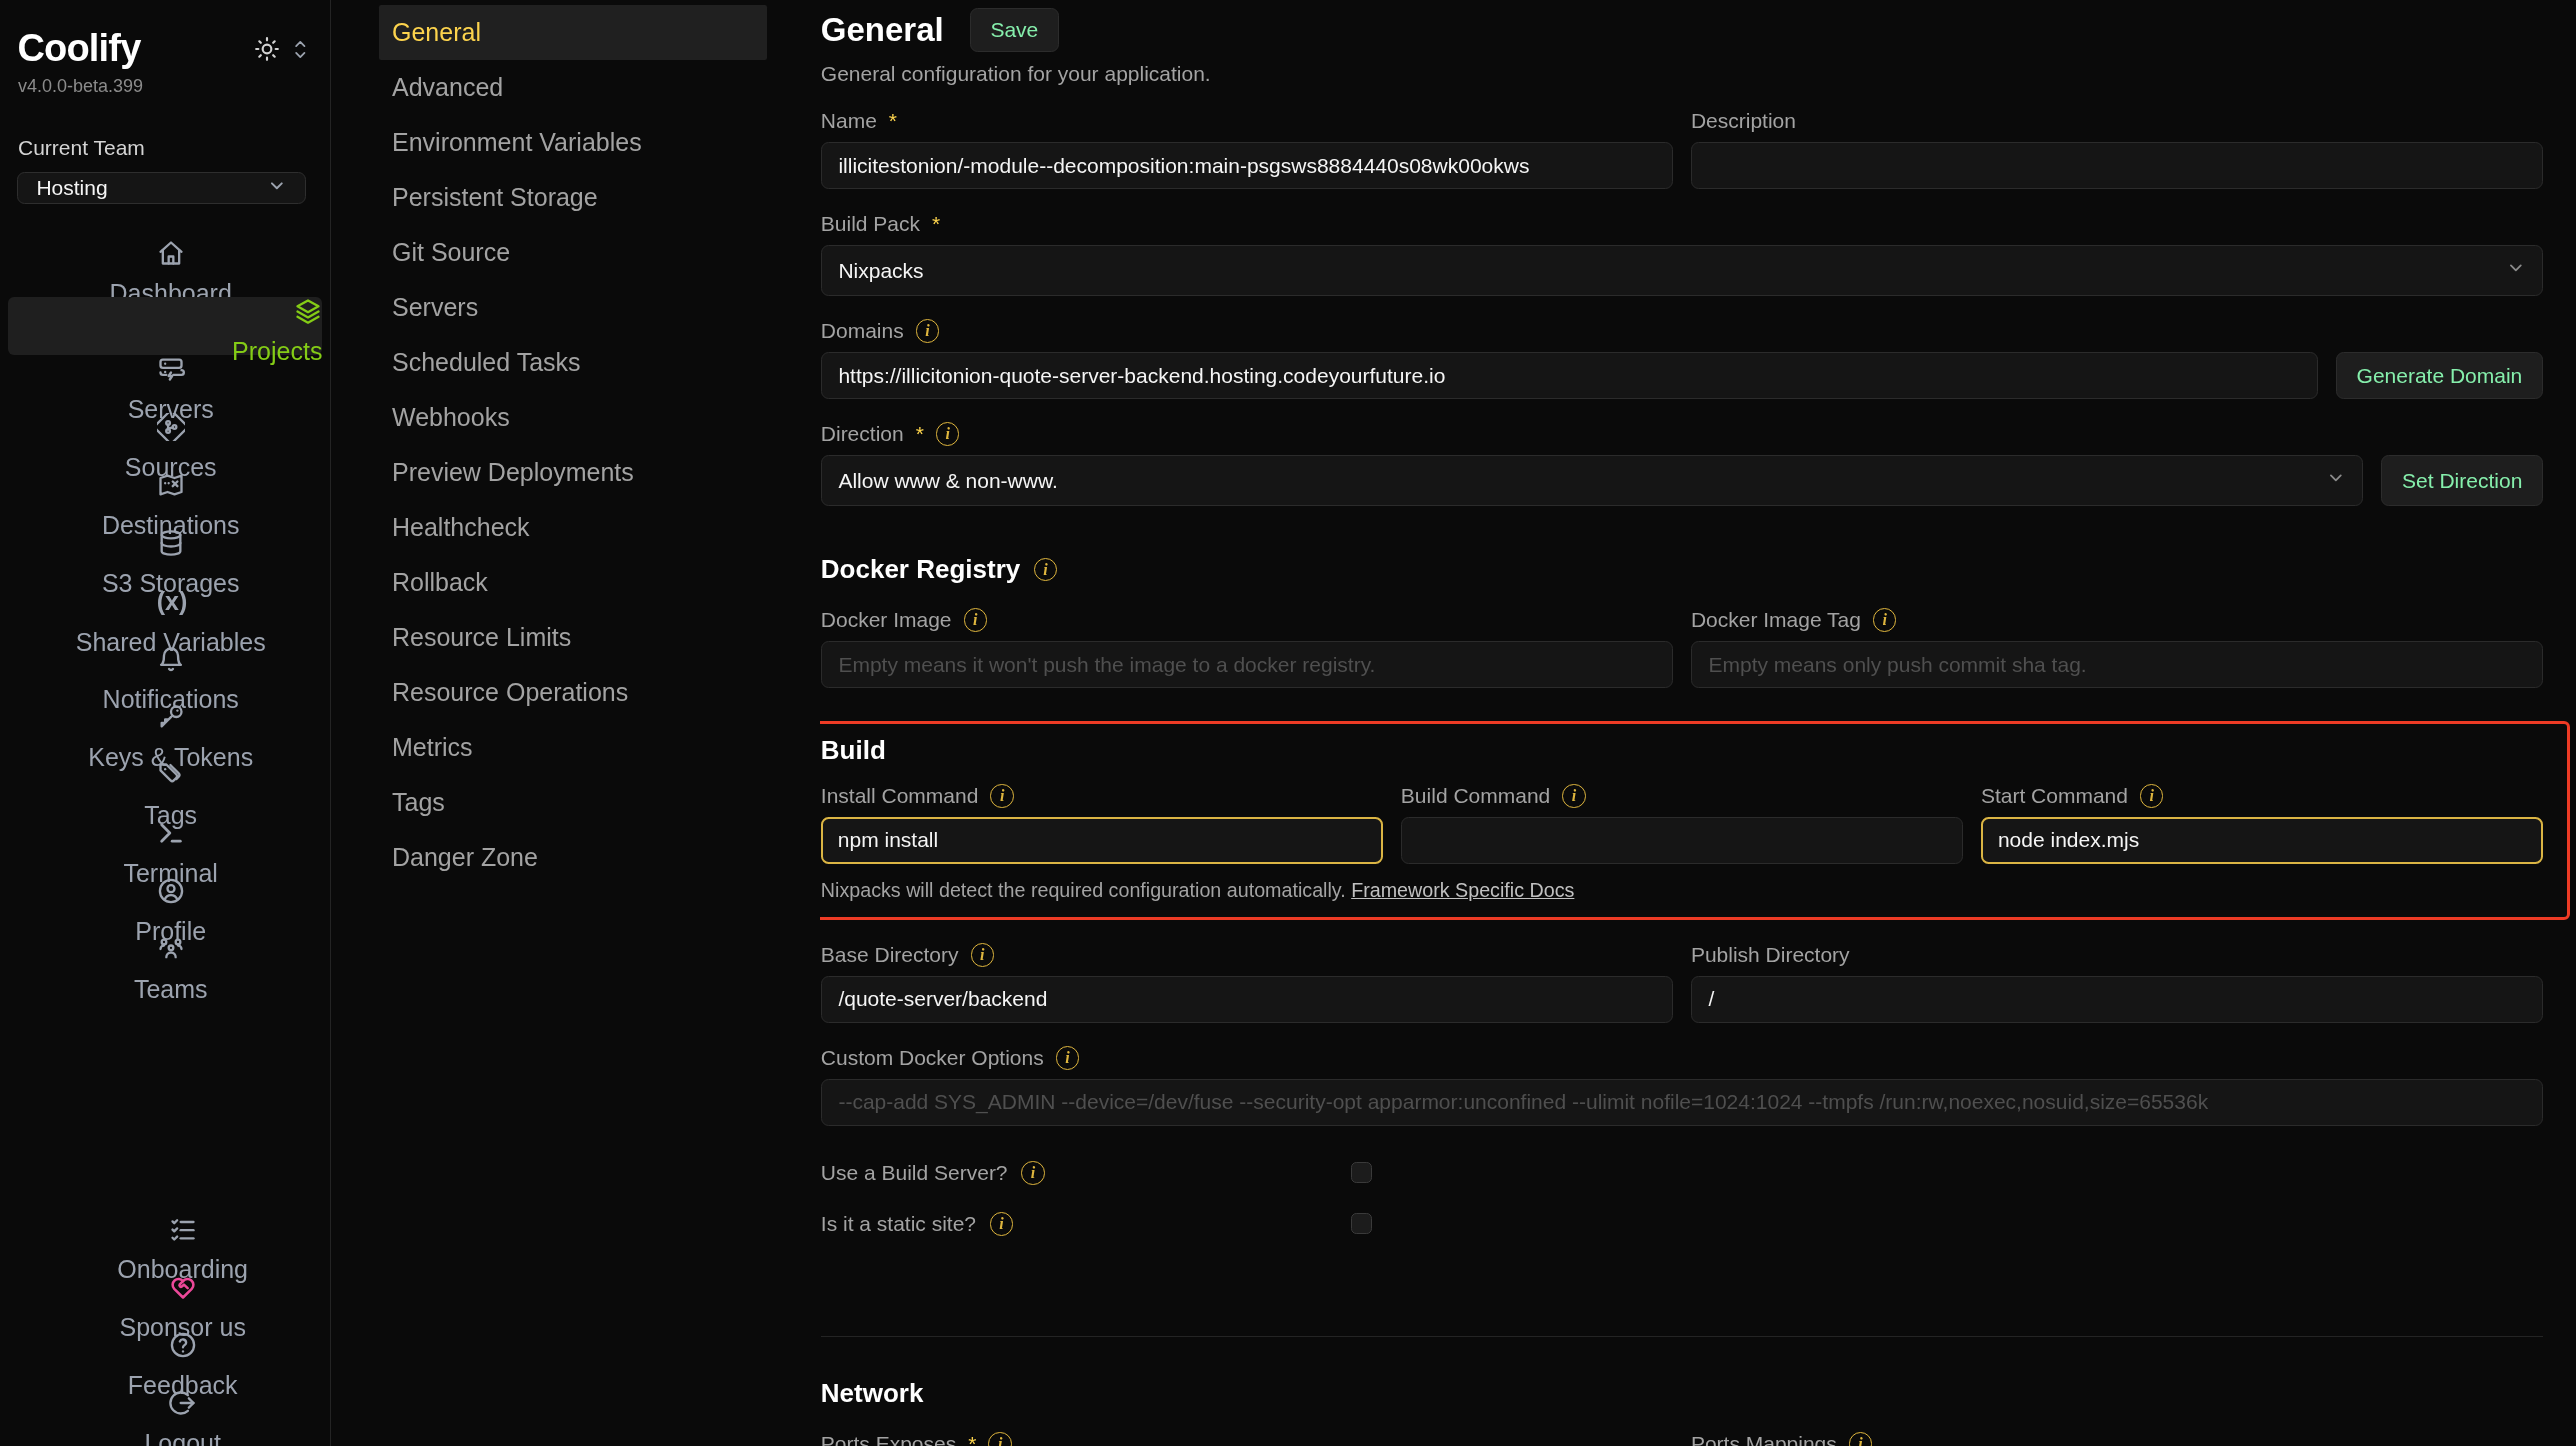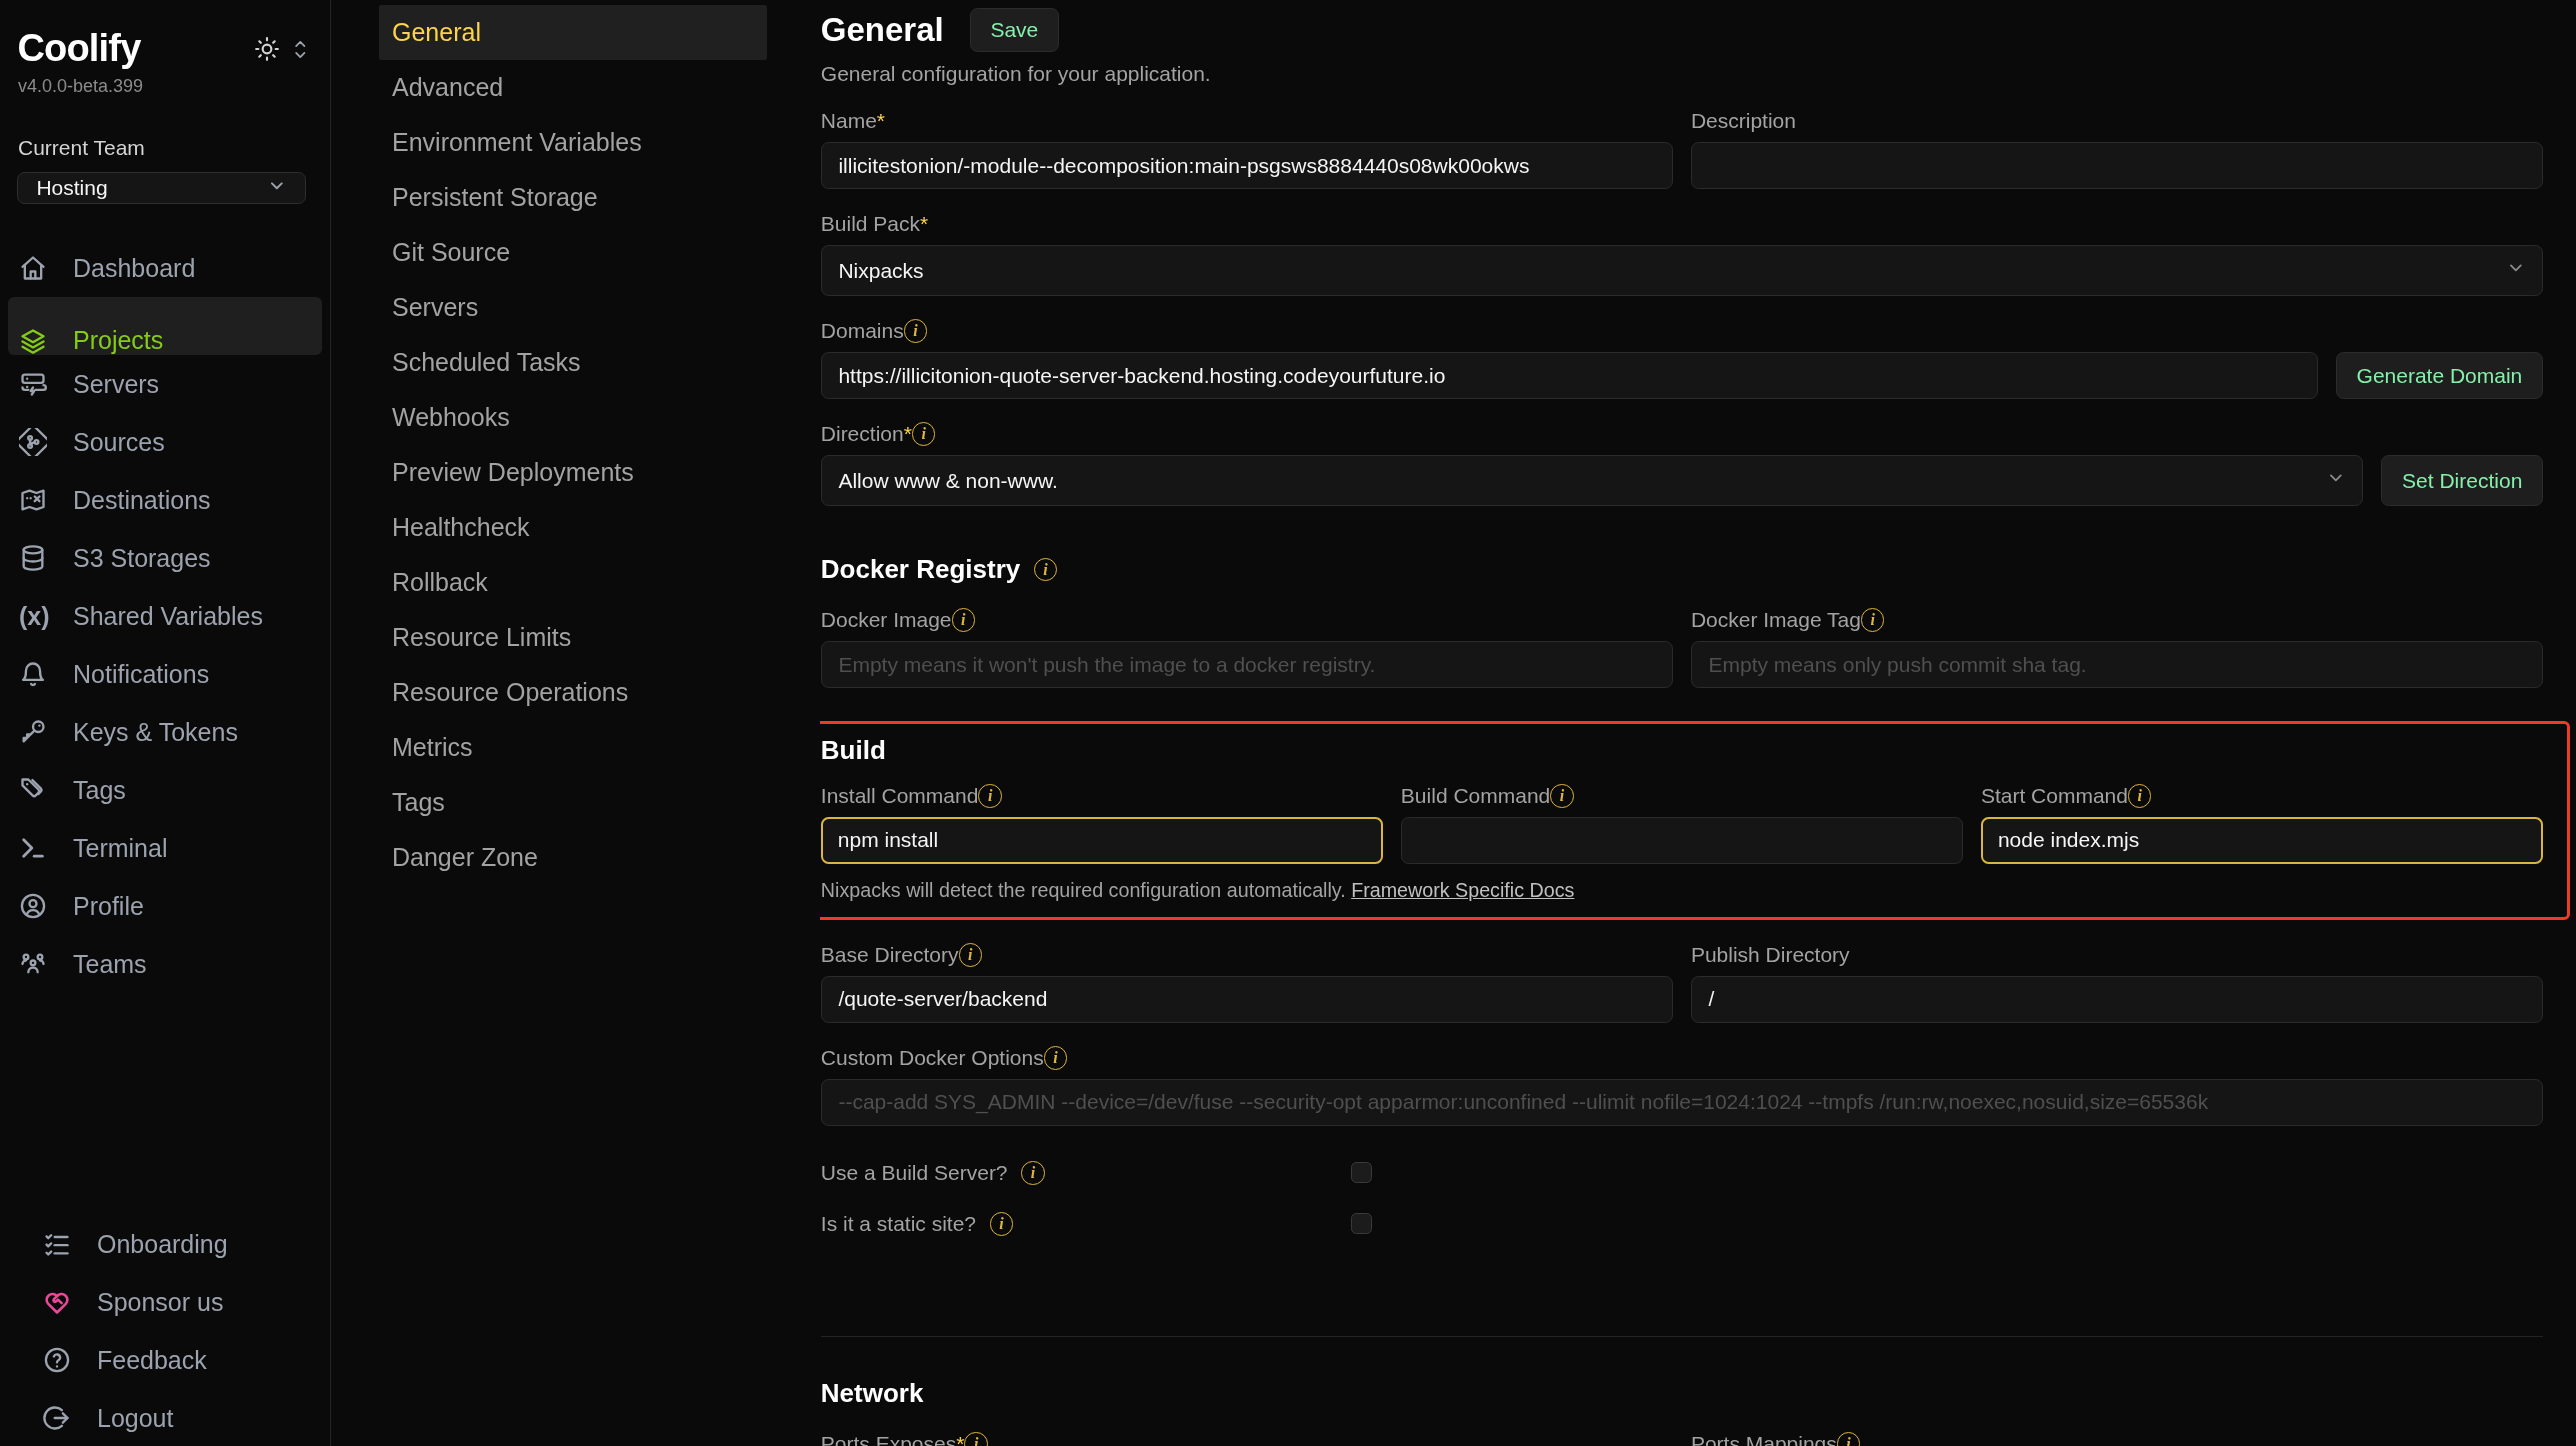--- a/index.html
+++ b/index.html
@@ -27,22 +27,22 @@
   .team-select {
     margin:12px 24px 0 17.4px; height:32px;
     border:0.8px solid #2e2e2e; border-radius:7.6px; background:#151515;
     display:flex; align-items:center; justify-content:space-between;
     padding:0 18px; font-size:21px; color:#f5f5f5; cursor:pointer;
   }
   .side-nav { margin-top:35px; display:flex; flex-direction:column; }
   .side-footer { margin-top:auto; display:flex; flex-direction:column;margin-left:24px; }
   .side-item {
     height:58px; margin:0 7.6px; padding-left:11.4px; border-radius:6px;
-    display:flex; align-items:center; gap:26px;
-    font-size:25px; color:#9ca3af; cursor:pointer; white-space:nowrap;
+    display:flex; align-items:center; gap:12px;
+    font-size:25px; color:#9ca3af; cursor:pointer; white-space:nowrap;flex-direction:column;
   }
   .side-item.active { background:#1f1f1f; color:#84cc16;align-items:flex-end; }
   .side-item svg { width:28px; height:28px; flex:none; }
   .icon-text { font-size:25px; font-weight:bold; width:28px; text-align:center; flex:none; }
   .sponsor-ic { color:#ec4899; }
 
   
   .settings-col { width:489px; min-width:489px; padding:4.5px 0 0 48px; }
   .settings-nav { width:388px; display:flex; flex-direction:column; }
   .set-item {
@@ -59,21 +59,21 @@
     background:#1e1e1e; border:0.8px solid #2c2c2c; border-radius:7.6px;
     color:#86efac; font-size:21px; padding:9px 19.7px; cursor:pointer;
     font-family:inherit; white-space:nowrap;
   }
   .subtitle { margin-top:10.6px; font-size:21px; color:#a3a3a3; }
 
   .grid2 { display:grid; grid-template-columns:1fr 1fr; column-gap:18px; }
   .grid3 { display:grid; grid-template-columns:1fr 1fr 1fr; column-gap:18px; }
 
   .field-label {
-    display:flex; align-items:center; 
+    display:flex; align-items:center; gap:12px;
     margin:23px 0 9px; font-size:21px; color:#a3a3a3; white-space:nowrap;
   }
   .req { color:#fcd34d; }
   .info {
     width:23.5px; height:23.5px; flex:none;
     border:1.5px solid #dfb63e; border-radius:50%; color:#dfb63e;
     display:inline-flex; align-items:center; justify-content:center;
     font-size:16px; font-style:italic; font-weight:bold;
     font-family:"Liberation Serif", serif; cursor:pointer;
   }

